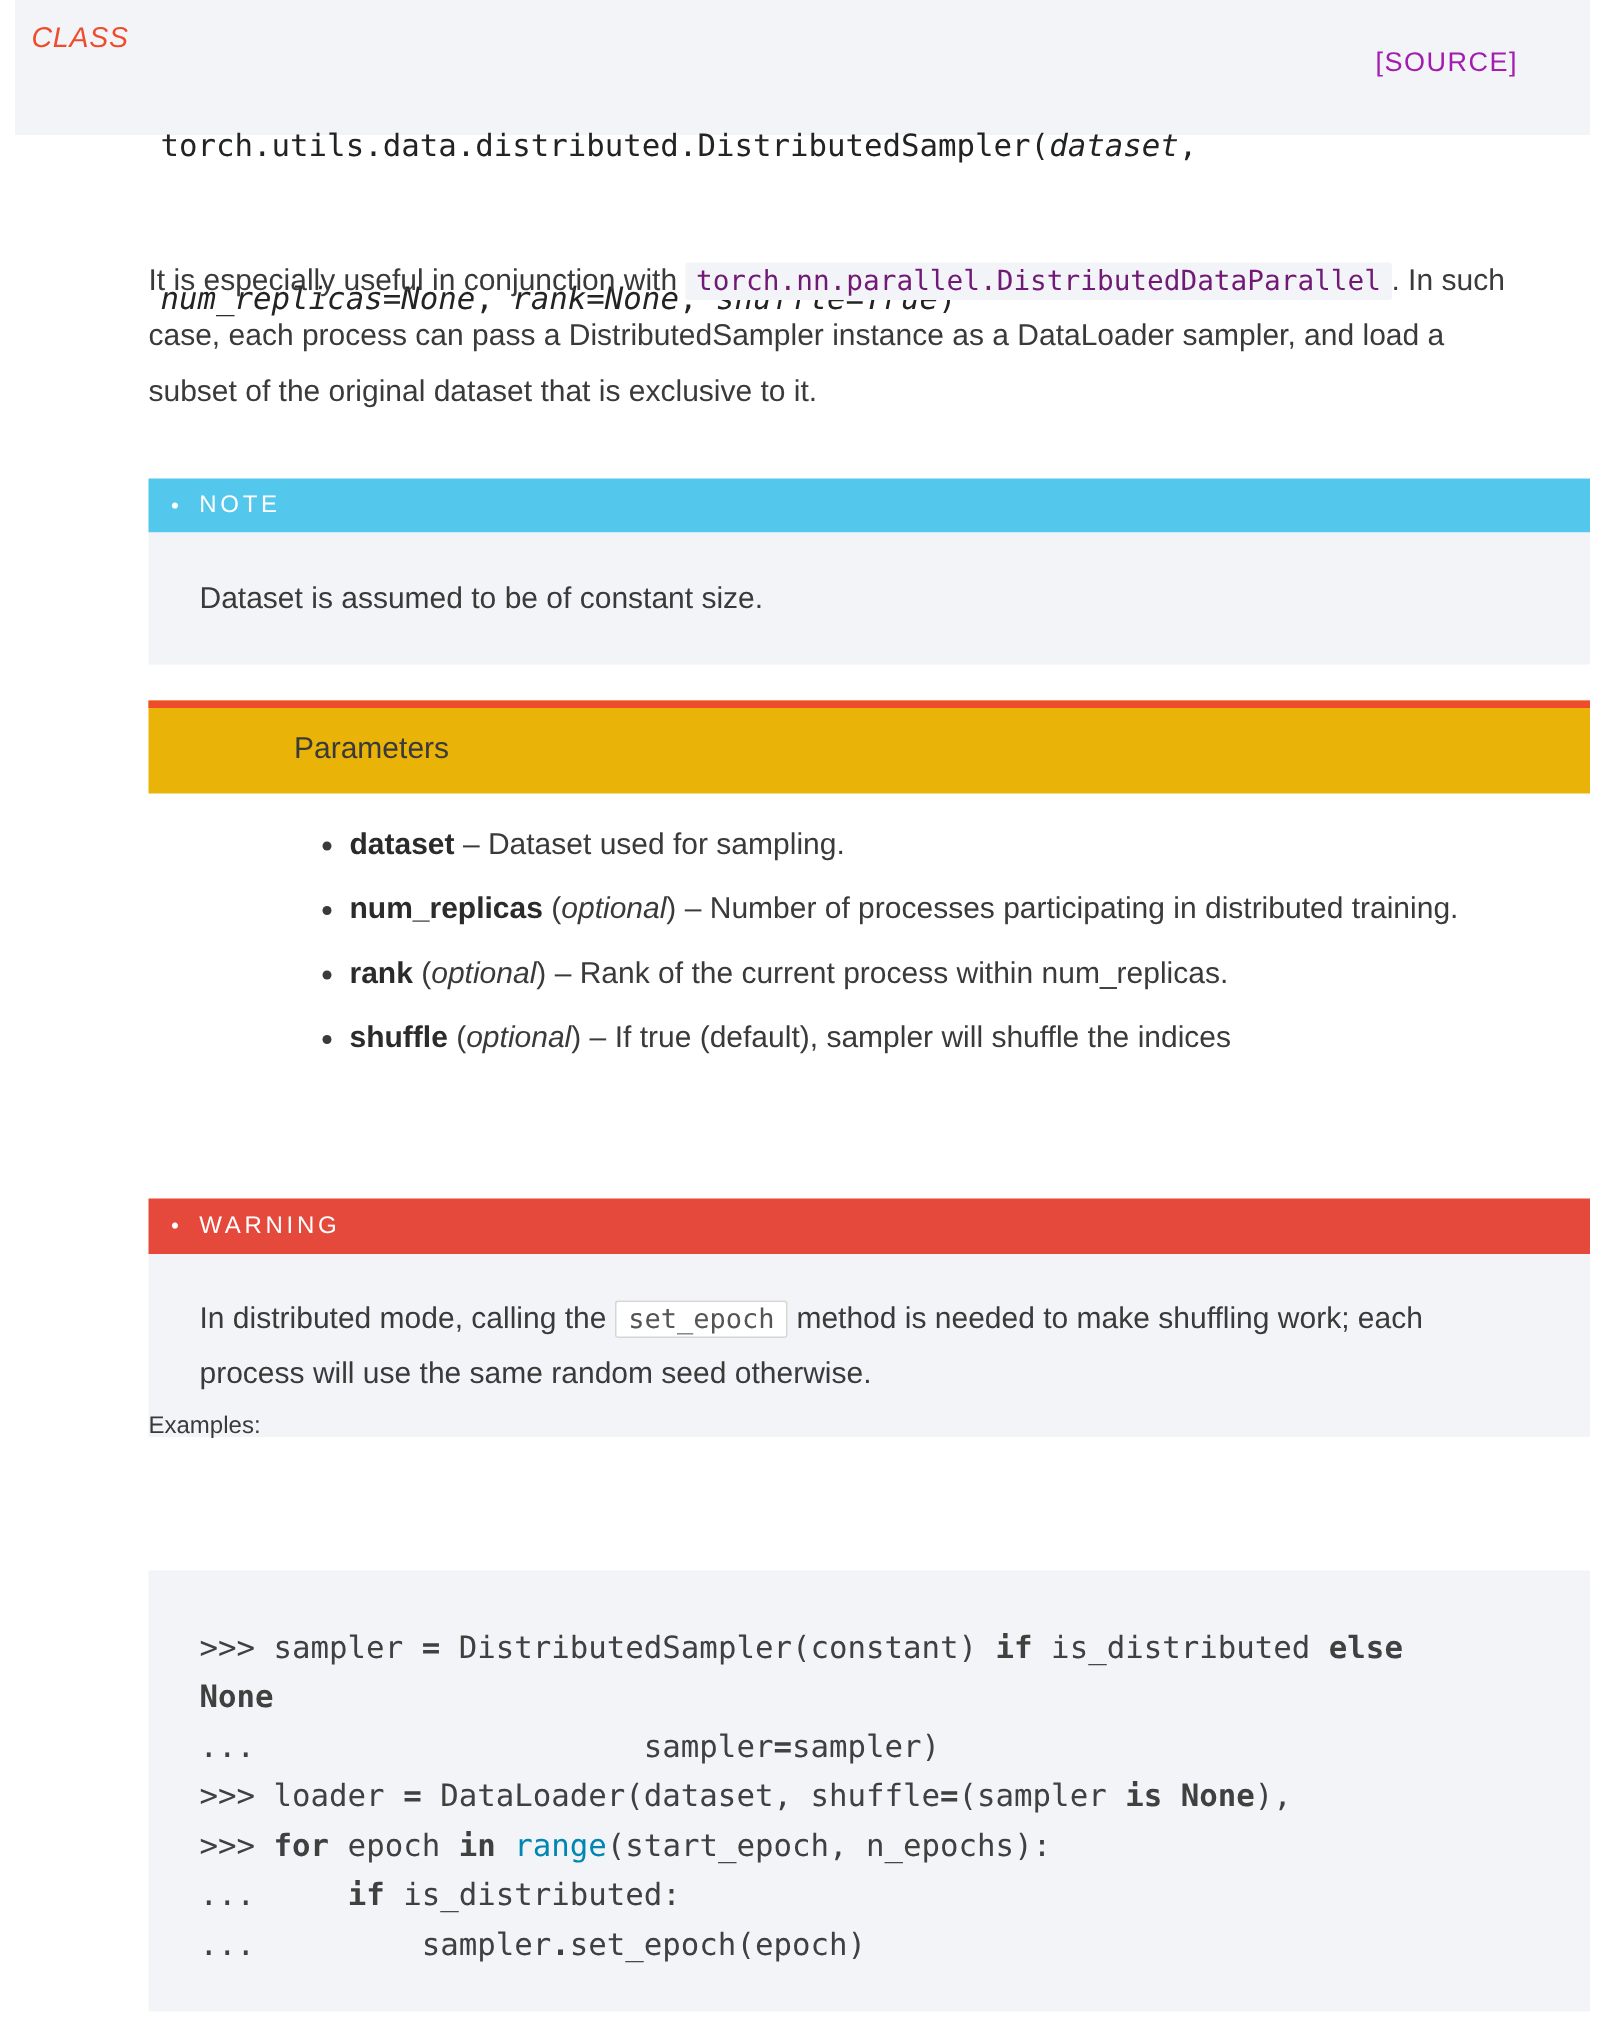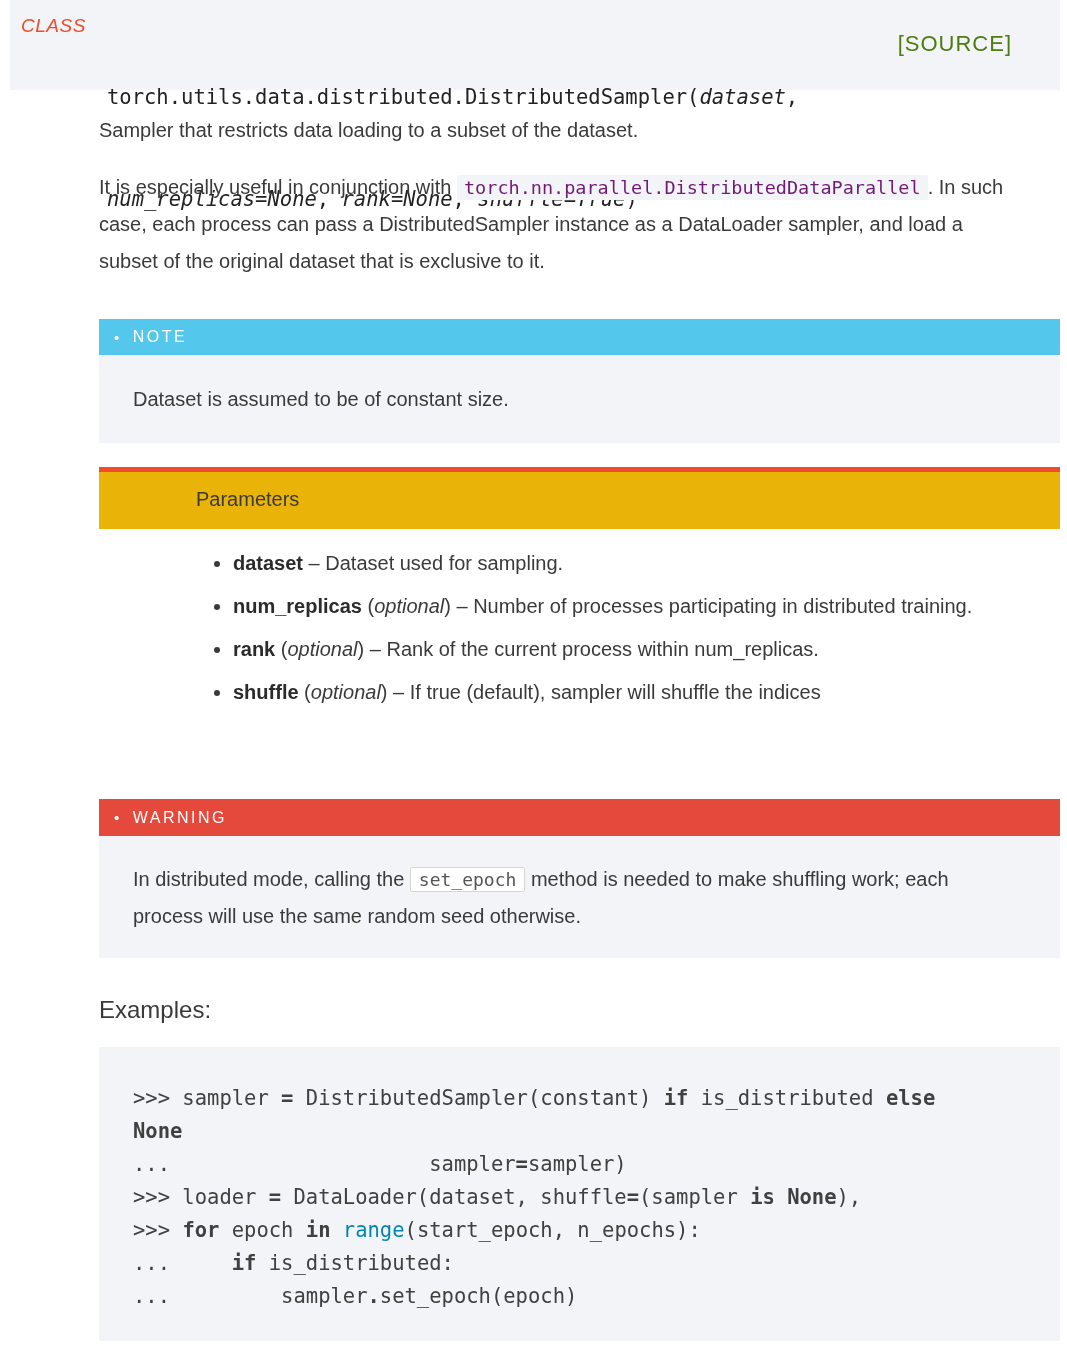--- a/index.html
+++ b/index.html
@@ -6,21 +6,21 @@
   .page{
     position:relative;width:1067px;height:1348px;overflow:hidden;
     font-family:"Liberation Sans",sans-serif;color:#3a3a3a;background:#fff;
   }
   
   .sig-bar{position:absolute;left:10px;top:0;width:1050px;height:90px;background:#f3f4f7;}
   .class-label{position:absolute;left:11px;top:15px;color:#ee4c2c;font-size:19px;letter-spacing:.5px;font-style:italic;}
   .sig-code{position:absolute;left:97px;top:12px;font-family:"DejaVu Sans Mono",monospace;
             font-size:20.5px;line-height:34px;color:#232323;white-space:pre;}
   .sig-code em{font-style:italic;}
-  .source-link{position:absolute;right:48px;top:31px;color:#4d7c0f;font-size:22px;letter-spacing:1px;}
+  .source-link{position:absolute;right:48px;top:31px;color:#a21caf;font-size:18px;letter-spacing:1px;}
   
   .para{position:absolute;left:99px;font-size:20px;line-height:37px;color:#3a3a3a;}
   .p1{top:112px;}
   .p2{top:169px;width:945px;}
   .code-link{font-family:"DejaVu Sans Mono",monospace;font-size:18.5px;color:#701a75;
              background:#f3f4f7;padding:2px 7px;border-radius:2px;}
   
   .admonition{position:absolute;left:99px;width:961px;}
   .adm-title{height:36px;display:flex;align-items:center;color:#ffffff;font-size:16px;
              letter-spacing:2.5px;padding-left:15px;box-sizing:border-box;}
@@ -39,21 +39,21 @@
   
   .params-box{position:absolute;left:99px;top:467px;width:961px;height:62px;box-sizing:border-box;
               border-top:5px solid #ee4c2c;background:#eab308;}
   .params-title{padding-left:97px;line-height:55px;font-size:20px;color:#3a3a3a;}
   .param-list{position:absolute;left:99px;top:549px;width:961px;margin:0;
               padding-left:134px;font-size:20px;line-height:28px;color:#3a3a3a;}
   .param-list li{margin-bottom:15px;}
   .param-name{font-weight:bold;color:#2b2b2b;}
   .param-list em{font-style:italic;}
   
-  .examples-label{position:absolute;left:99px;top:996px;font-size:24px;color:#3a3a3a;}
+  .examples-label{position:absolute;left:99px;top:942px;font-size:16px;color:#3a3a3a;}
   .code-block{position:absolute;left:99px;top:1047px;width:961px;height:294px;box-sizing:border-box;
               background:#f3f4f7;padding:35px 34px;font-family:"DejaVu Sans Mono",monospace;
               font-size:20.5px;line-height:33px;color:#404040;}
   .code-line{white-space:pre;}
   .tok-k{font-weight:bold;color:#404040;}
   .tok-nb{color:#0086b3;}
 </style>
 </head>
 <body>
 
@@ -61,21 +61,20 @@
 
   <div class="sig-bar">
     <span class="class-label">CLASS</span>
     <div class="sig-code">
       <div><span>torch.utils.data.distributed.DistributedSampler(</span><em>dataset</em><span>,</span></div>
       <div><em>num_replicas=None</em><span>, </span><em>rank=None</em><span>, </span><em>shuffle=True</em><span>)</span></div>
     </div>
     <span class="source-link">[SOURCE]</span>
   </div>
 
-  <div class="para p1">Sampler that restricts data loading to a subset of the dataset.</div>
 
   <div class="para p2"><span>It is especially useful in conjunction with </span><span class="code-link">torch.nn.parallel.DistributedDataParallel</span><span>. In such</span><br><span>case, each process can pass a DistributedSampler instance as a DataLoader sampler, and load a</span><br><span>subset of the original dataset that is exclusive to it.</span></div>
 
   <div class="admonition note-box">
     <div class="adm-title">
       <span class="adm-bullet">•</span>
       <span>NOTE</span>
     </div>
     <div class="adm-body">
       <span>Dataset is assumed to be of constant size.</span>

